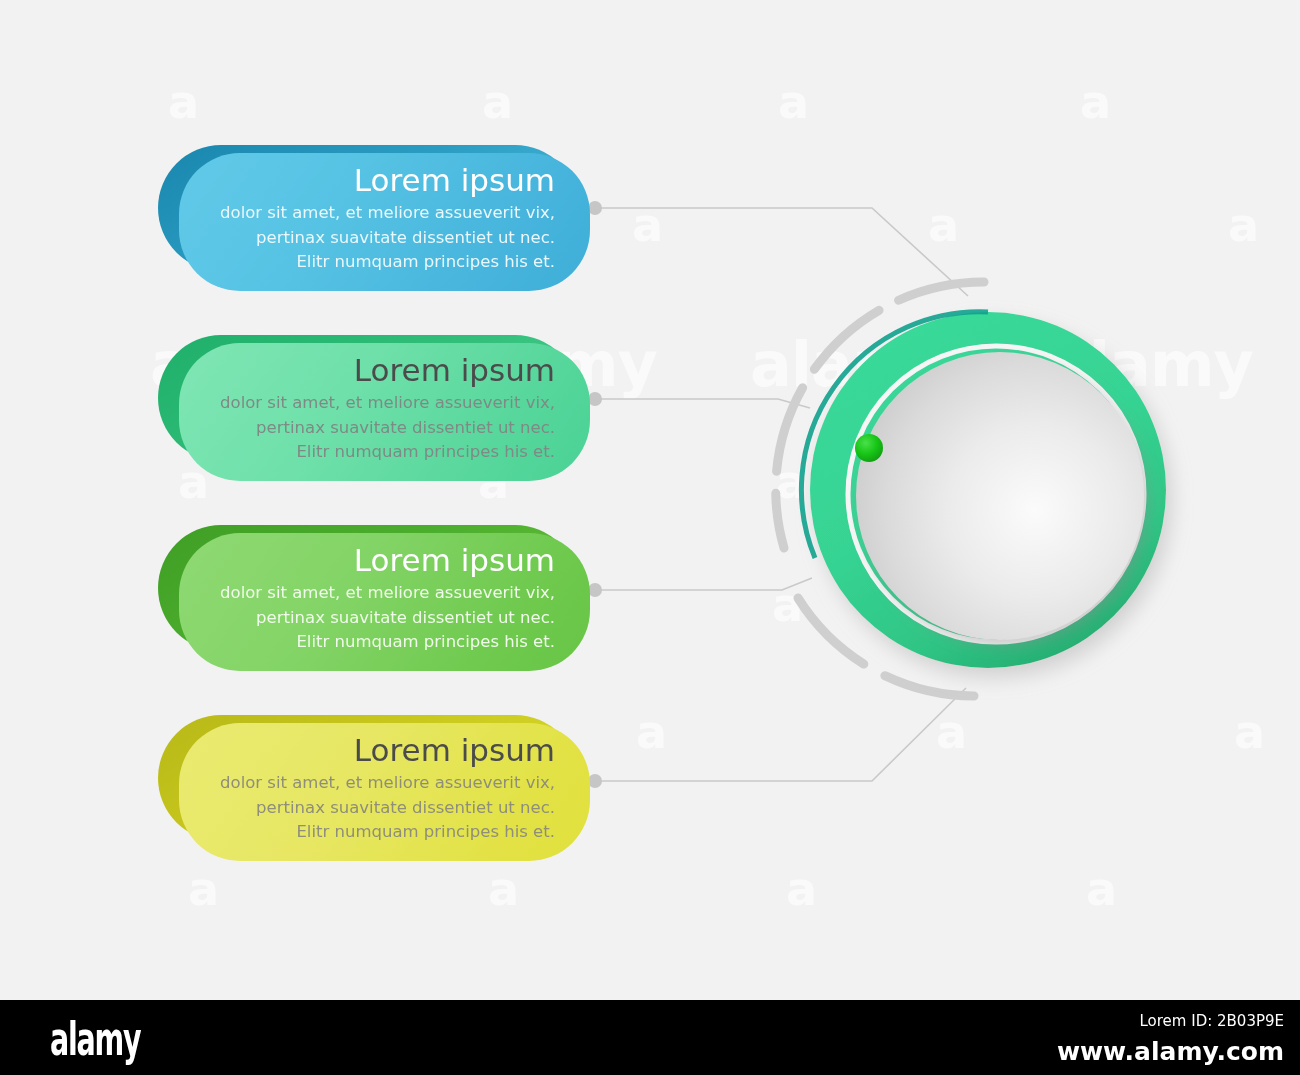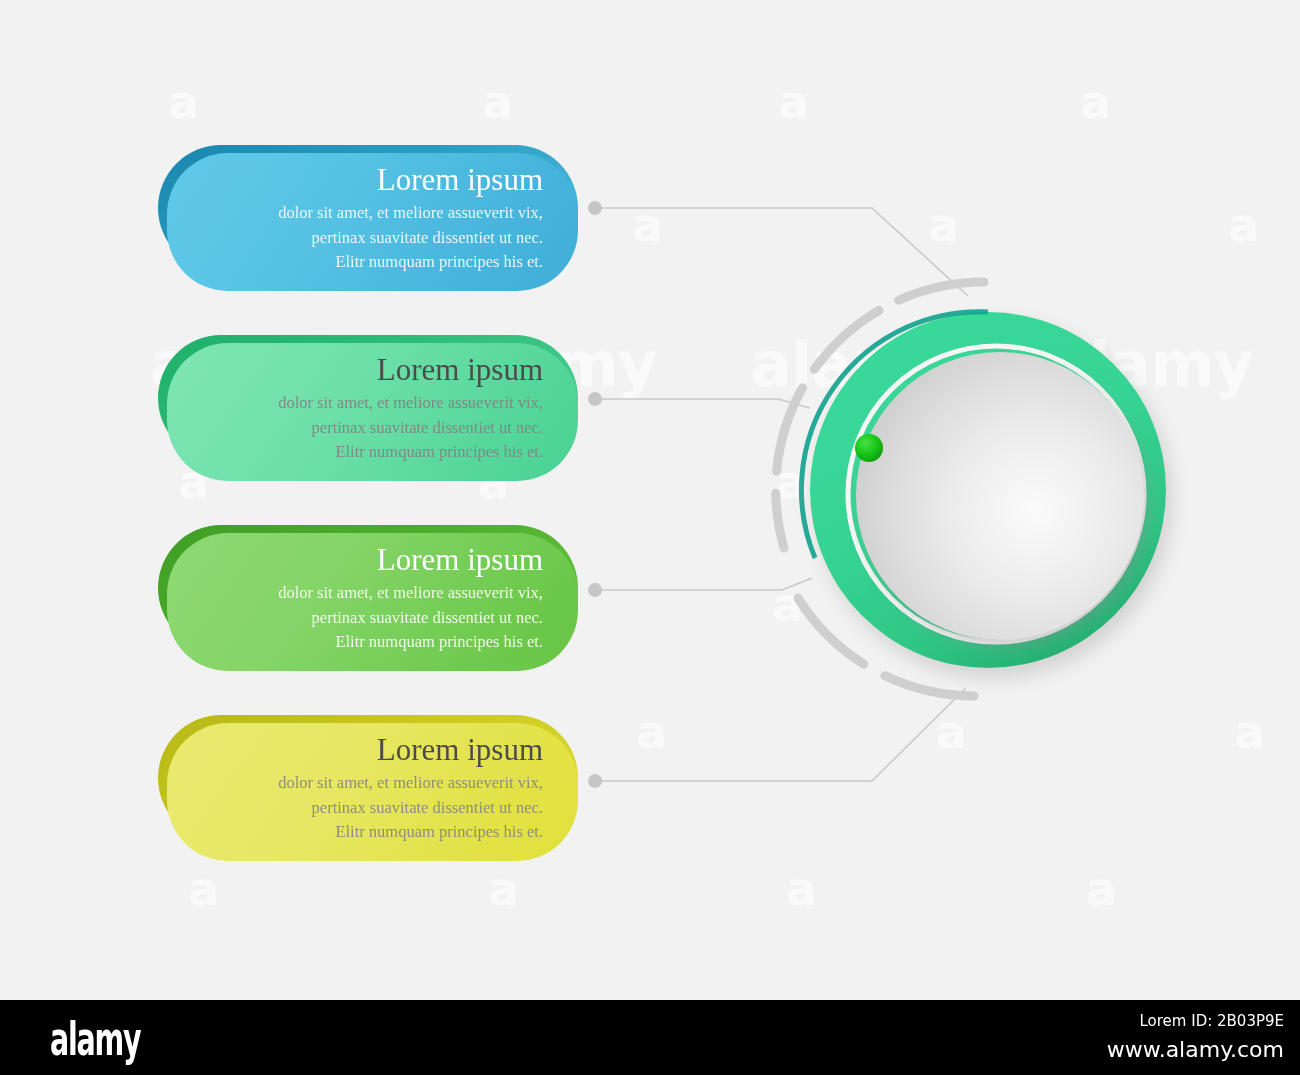--- a/index.html
+++ b/index.html
@@ -52,25 +52,24 @@
   }
   .card .back {
     position: absolute;
     left: 0; top: 0;
     width: 420px;
     height: 126px;
     border-radius: 63px;
   }
   .card .face {
     position: absolute;
-    left: 9px; top: 8px;
+    left: 21px; top: 8px;
     width: 411px;
     height: 138px;
     border-radius: 61px;
-    font-family: Liberation Serif, serif;
   }
   .card .txt {
     position: absolute;
     left: 0; top: 0;
     width: 411px;
     height: 121px;
     box-sizing: border-box;
     padding: 7px 35px 0 30px;
     text-align: right;
   }
@@ -153,22 +152,22 @@
     color: #ffffff;
     font-size: 15px;
     text-align: right;
     width: 260px;
   }
   #footer-url {
     position: absolute;
     right: 16px;
     top: 37px;
     color: #ffffff;
-    font-size: 22px;
-    font-weight: 400;
+    font-size: 25px;
+    font-weight: 700;
     text-align: right;
     width: 260px;
   }
 </style>
 </head>
 <body>
 
 <div id="stage">
 
   <div class="wm small" style="left:168px;  top:75px;">a</div>

